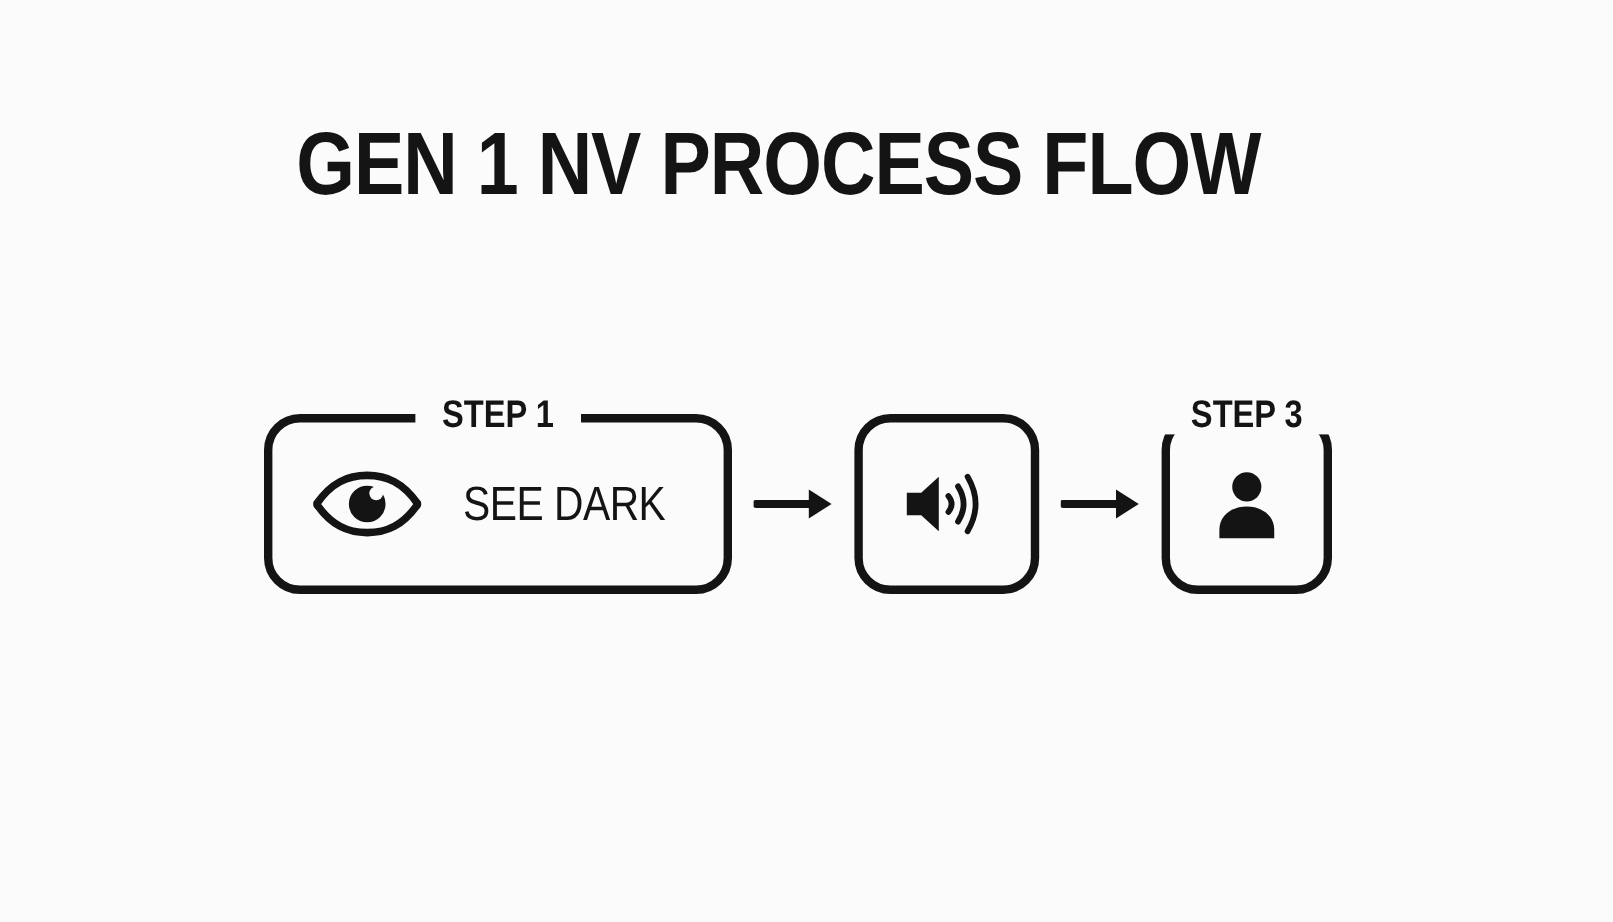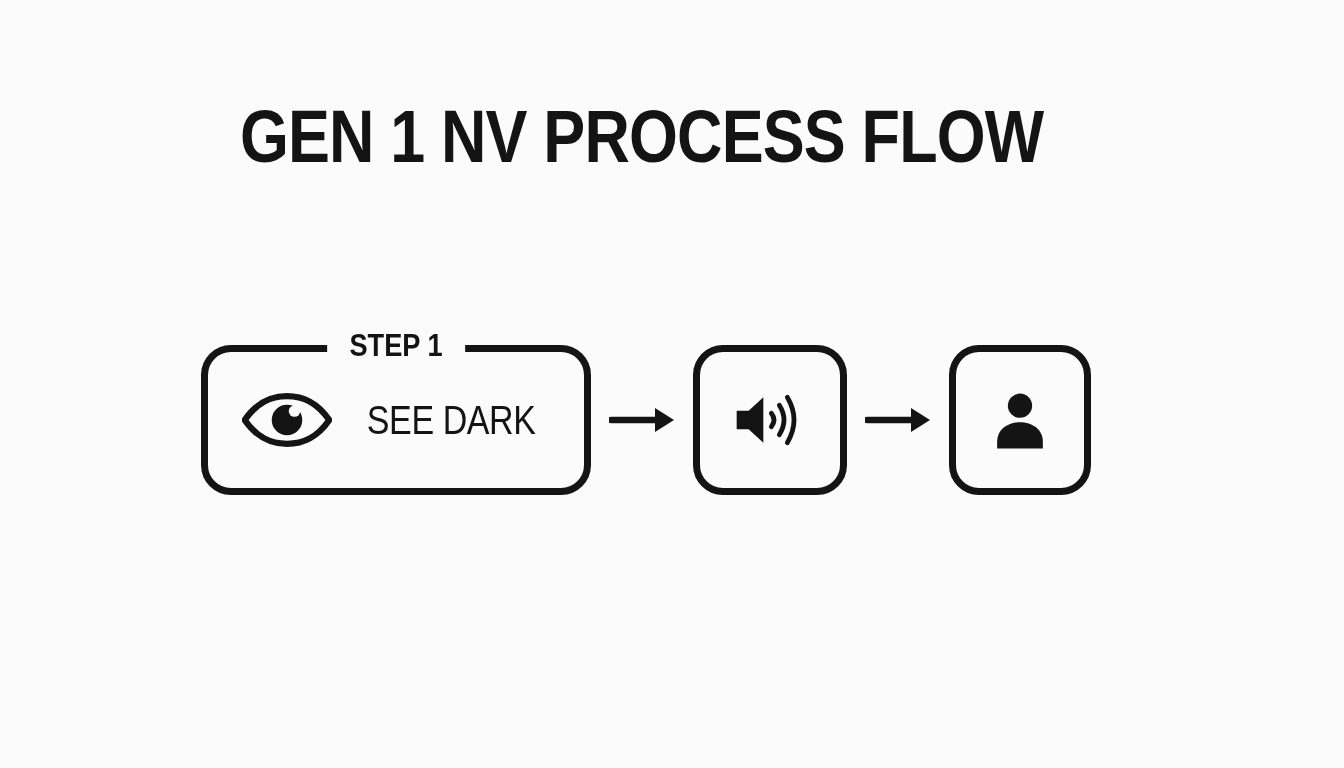--- a/index.html
+++ b/index.html
@@ -9,20 +9,21 @@
     height: 768px;
     background: #fcfbfb;
     overflow: hidden;
     font-family: "Liberation Sans", sans-serif;
     color: #141414;
   }
   .page {
     position: relative;
     width: 1284px;
     height: 768px;
+    padding-left: 14px;
   }
   .cond {
     display: inline-block;
     transform: scaleX(0.85);
     transform-origin: center;
     white-space: nowrap;
   }
   .title {
     position: absolute;
     top: 100px;
@@ -30,21 +31,21 @@
     width: 100%;
     text-align: center;
     font-size: 74px;
     font-weight: bold;
     line-height: 1;
     letter-spacing: -1px;
   }
   .flow-row {
     position: absolute;
     top: 345px;
-    left: 4px;
+    left: 16px;
     width: 100%;
     display: flex;
     justify-content: center;
   }
   .step-box {
     position: relative;
     height: 150px;
     border: 7px solid #141414;
     border-radius: 30px;
     box-sizing: border-box;
@@ -132,20 +133,23 @@
     </div>
 
     <span class="arrow">
       <svg width="66" height="32" viewBox="0 0 66 32">
         <line x1="2" y1="16" x2="50" y2="16" stroke="#141414" stroke-width="6.5" stroke-linecap="round"></line>
         <polygon points="46,4 65,16 46,28" fill="#141414"></polygon>
       </svg>
     </span>
 
     <div class="step-box">
+      <div class="step-legend">
+        <span class="cond">STEP 3</span>
+      </div>
       <span class="icon">
         <svg width="60" height="60" viewBox="0 0 42 42">
           <circle cx="21" cy="11" r="8.5" fill="#141414"></circle>
           <path d="M5 41 L5 36 C5 27.5 12.5 22.5 21 22.5 C29.5 22.5 37 27.5 37 36 L37 41 Z" fill="#141414"></path>
         </svg>
       </span>
     </div>
 
   </div>
 </div>

